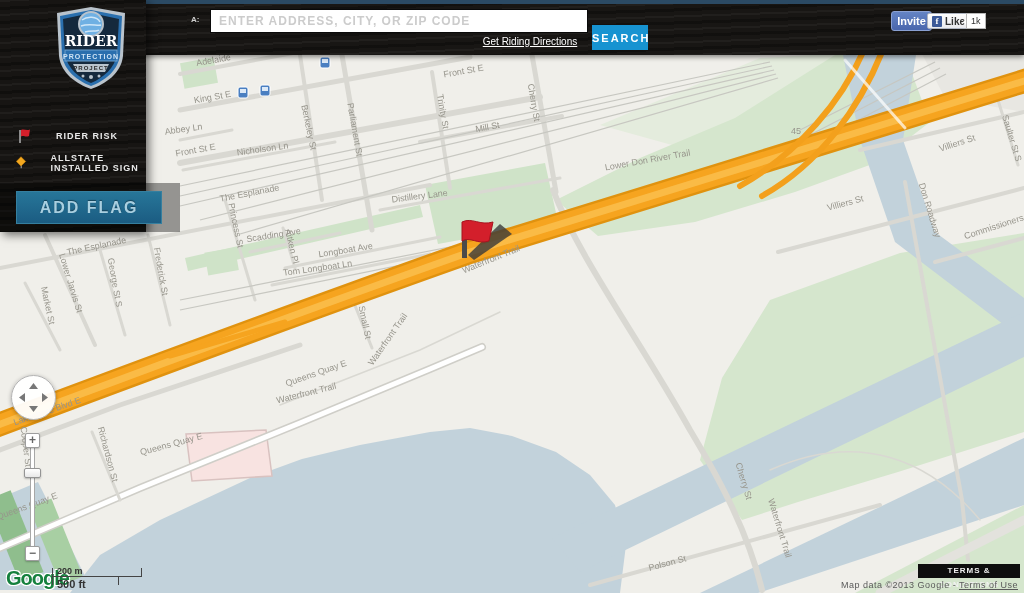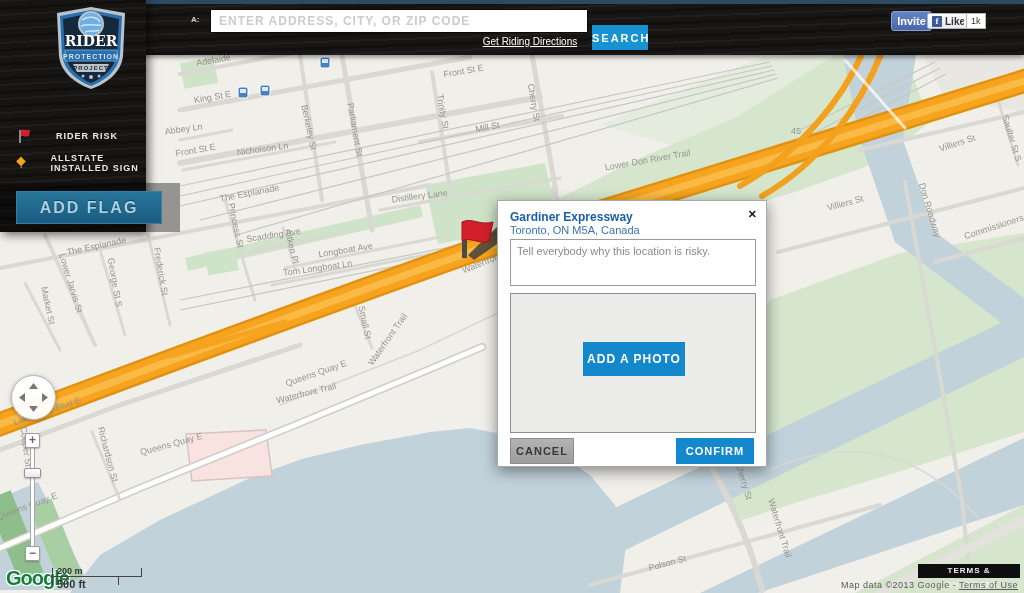--- a/index.html
+++ b/index.html
@@ -309,31 +309,20 @@
         <rect x="2.6" y="1.6" width="10" height="10" fill="#f2a71f" stroke="#c9850d" stroke-width="1" transform="rotate(45 7.6 6.6)"></rect>
       </svg>
       <span class="legend-label">ALLSTATE INSTALLED SIGN</span>
     </div>
 
     <div id="addflag-strip">
       <div id="addflag-btn">ADD FLAG</div>
     </div>
   </div>
 
-  <div id="modal">
-    <div id="modal-title">Gardiner Expressway</div>
-    <div id="modal-subtitle">Toronto, ON M5A, Canada</div>
-    <div id="modal-close">✕</div>
-    <textarea id="risk-note" placeholder="Tell everybody why this location is risky." style=""></textarea>
-    <div id="photo-box">
-      <button id="add-photo-btn">ADD A PHOTO</button>
-    </div>
-    <button id="cancel-btn">CANCEL</button>
-    <button id="confirm-btn">CONFIRM</button>
-  </div>
 
   <div id="pan-ctl">
     <svg width="43" height="43" viewBox="0 0 43 43">
       <polygon points="21.5,7 17,13 26,13" fill="#777"></polygon>
       <polygon points="21.5,36 17,30 26,30" fill="#777"></polygon>
       <polygon points="7,21.5 13,17 13,26" fill="#777"></polygon>
       <polygon points="36,21.5 30,17 30,26" fill="#777"></polygon>
     </svg>
   </div>
   <div id="zoom-track"></div>

